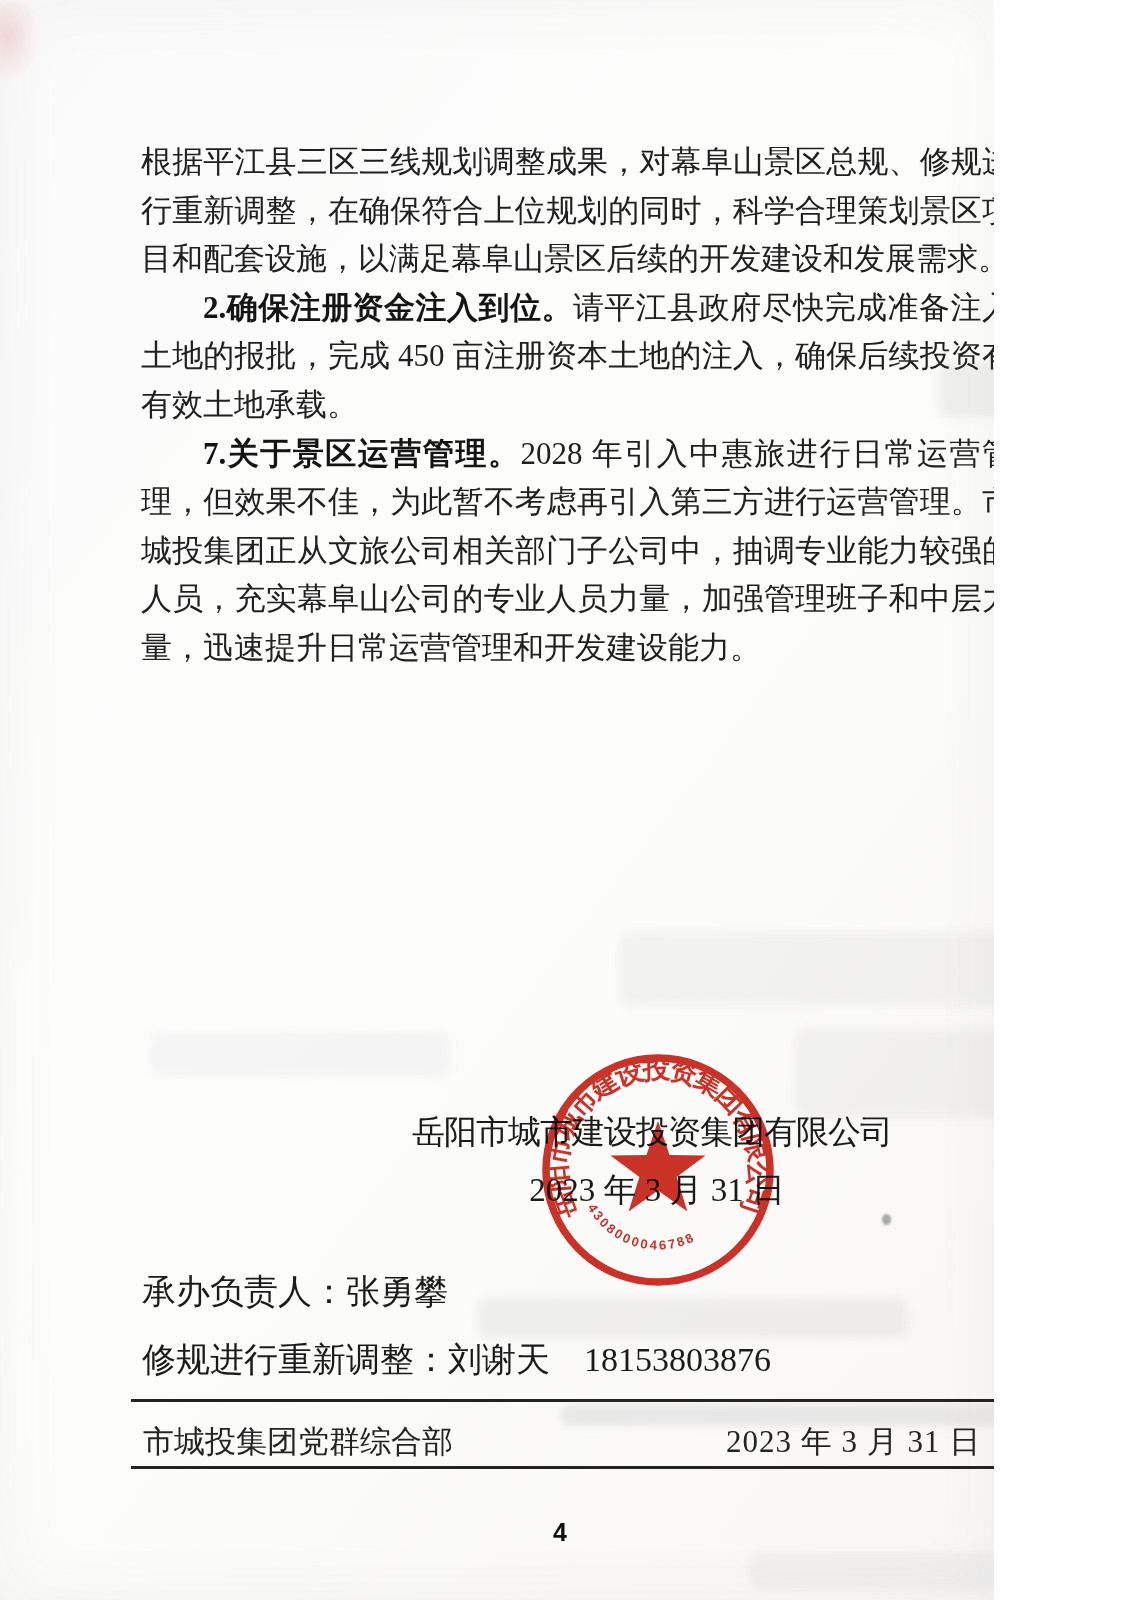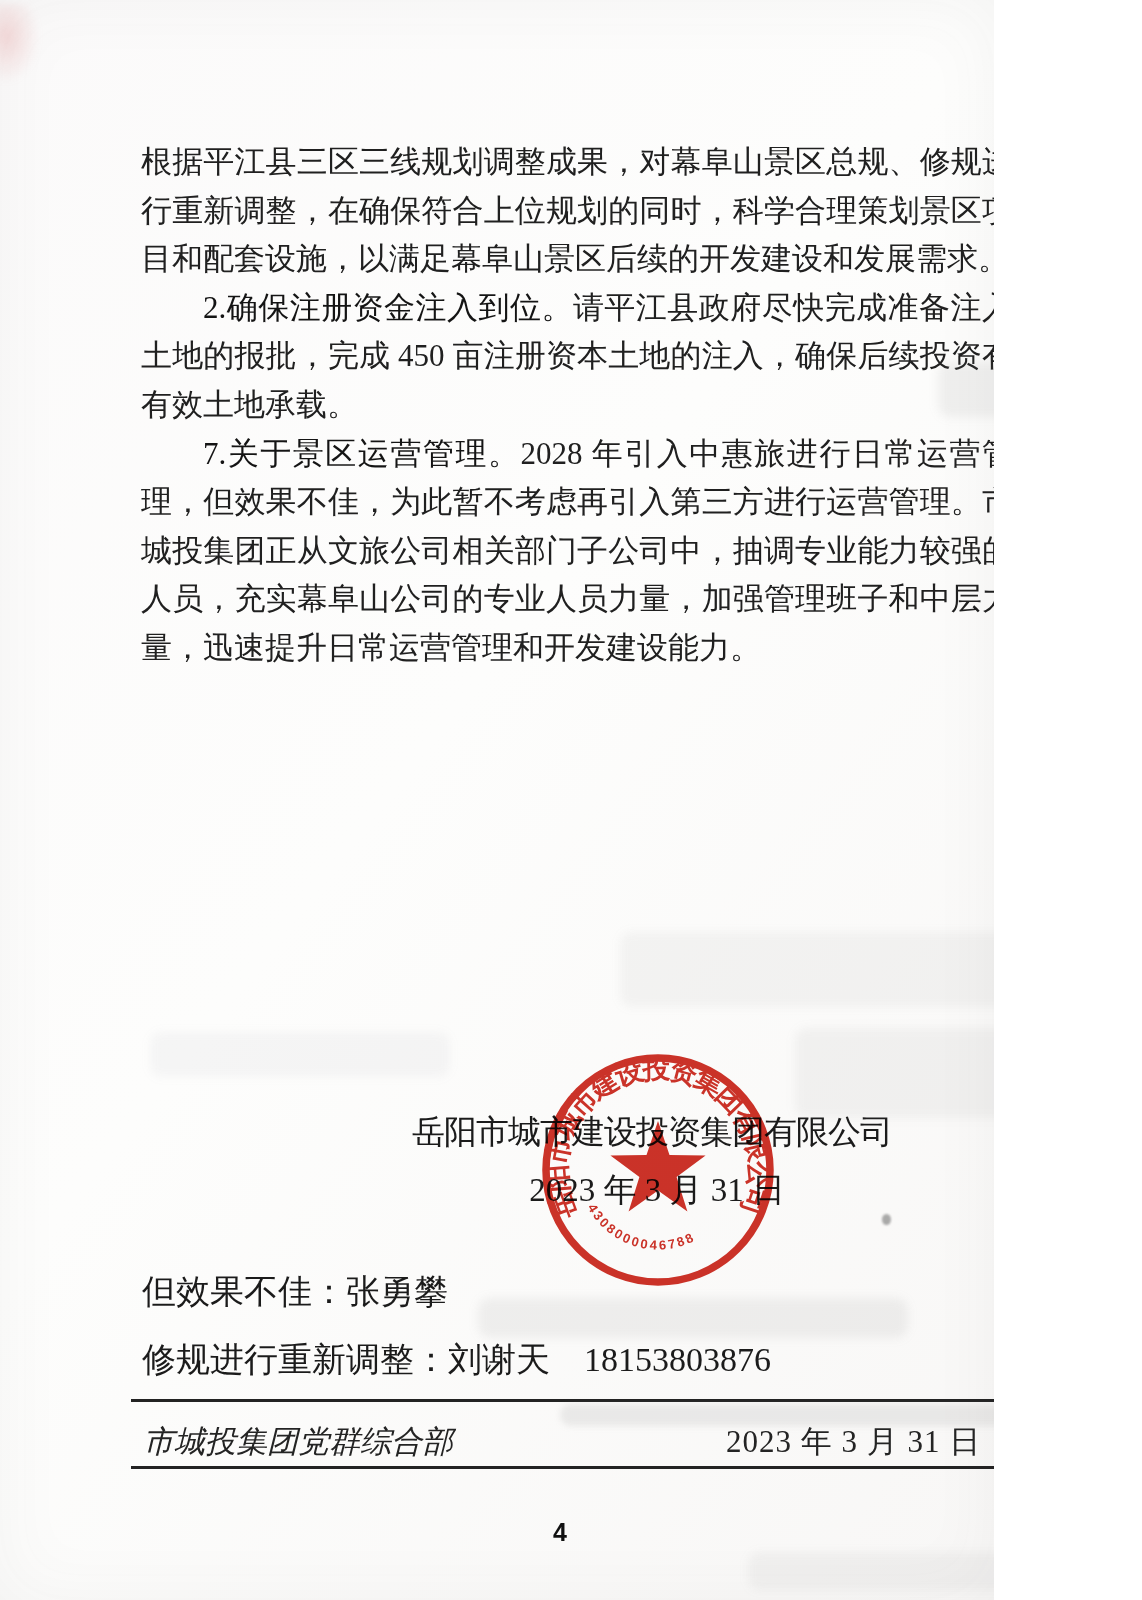--- a/index.html
+++ b/index.html
@@ -13,32 +13,32 @@
   }
   
   .body-text {
     position:absolute; left:141px; top:138px; width:872px;
     font-size:31px; line-height:48.6px;
     text-align:justify; text-justify:inter-ideograph;
     color:#202020;
   }
   .para { margin:0; }
   .para.indent { text-indent:2em; }
-  .run-bold { font-weight:normal; color:#141414; }
+  .run-bold { font-weight:bold; color:#141414; }
   
   .sign-company { position:absolute; top:1110px; left:352px; width:600px; text-align:center; font-size:33px; letter-spacing:-1px; color:#1b1b1b; }
   .sign-date    { position:absolute; top:1168px; left:352px; width:610px; text-align:center; font-size:33px; color:#1b1b1b; }
   
   .contacts { position:absolute; left:142px; top:1258px; font-size:34px; line-height:68px; color:#1b1b1b; }
   .contact-row { white-space:nowrap; }
   
   .footer-rule { position:absolute; left:131px; width:877px; height:3px; background:#232323; }
   .footer-rule.top { top:1399px; }
   .footer-rule.bottom { top:1466px; }
-  .footer-dept { position:absolute; left:143px; top:1421px; font-size:31px; color:#242424;font-style:italic; }
+  .footer-dept { position:absolute; left:143px; top:1421px; font-size:31px; color:#242424; }
   .footer-date { position:absolute; left:726px; top:1421px; font-size:31px; color:#242424; letter-spacing:1px; }
   
   .page-number { position:absolute; left:538px; top:1518px; width:44px; text-align:center; font-size:25px; font-weight:bold; font-family:"Liberation Sans", sans-serif; color:#111; }
   
   .seal { position:absolute; left:536px; top:1048px; width:244px; height:244px; mix-blend-mode:multiply; opacity:0.93; }
   
   .smudge { position:absolute; pointer-events:none; filter:blur(5px); background:rgba(125,125,130,0.10); border-radius:12px; }
   .smudge.s1 { left:938px; top:362px;  width:135px; height:55px; }
   .smudge.s2 { left:620px; top:932px;  width:455px; height:75px; background:rgba(125,125,130,0.07); }
   .smudge.s3 { left:795px; top:1028px; width:330px; height:90px; background:rgba(125,125,130,0.08); }
@@ -74,21 +74,21 @@
     <polygon points="122,73 133.5,107.1 169.6,107.6 140.6,129.1 151.4,163.5 122,142.6 92.6,163.5 103.4,129.1 74.4,107.6 110.5,107.1" fill="#cb2318"></polygon>
     <text font-size="27.5" font-weight="bold" font-family="Liberation Serif, serif" fill="#cb2318">
       <textPath href="#ringPath" startOffset="2" textLength="378">岳阳市城市建设投资集团有限公司</textPath>
     </text>
     <text font-size="13" font-weight="bold" letter-spacing="2.5" font-family="Liberation Sans, sans-serif" fill="#cb2318">
       <textPath href="#serialPath" startOffset="8">4308000046788</textPath>
     </text>
   </svg>
 
   <div class="contacts">
-    <div class="contact-row"><span>但效果不佳：</span><span>张勇攀</span></div>
+    <div class="contact-row"><span>承办负责人：</span><span>张勇攀</span></div>
     <div class="contact-row"><span>修规进行重新调整：</span><span>刘谢天　18153803876</span></div>
   </div>
 
   <div class="footer-rule top"></div>
   <div class="footer-dept">市城投集团党群综合部</div>
   <div class="footer-date">2023 年 3 月 31 日</div>
   <div class="footer-rule bottom"></div>
 
   <div class="page-number">4</div>
 

